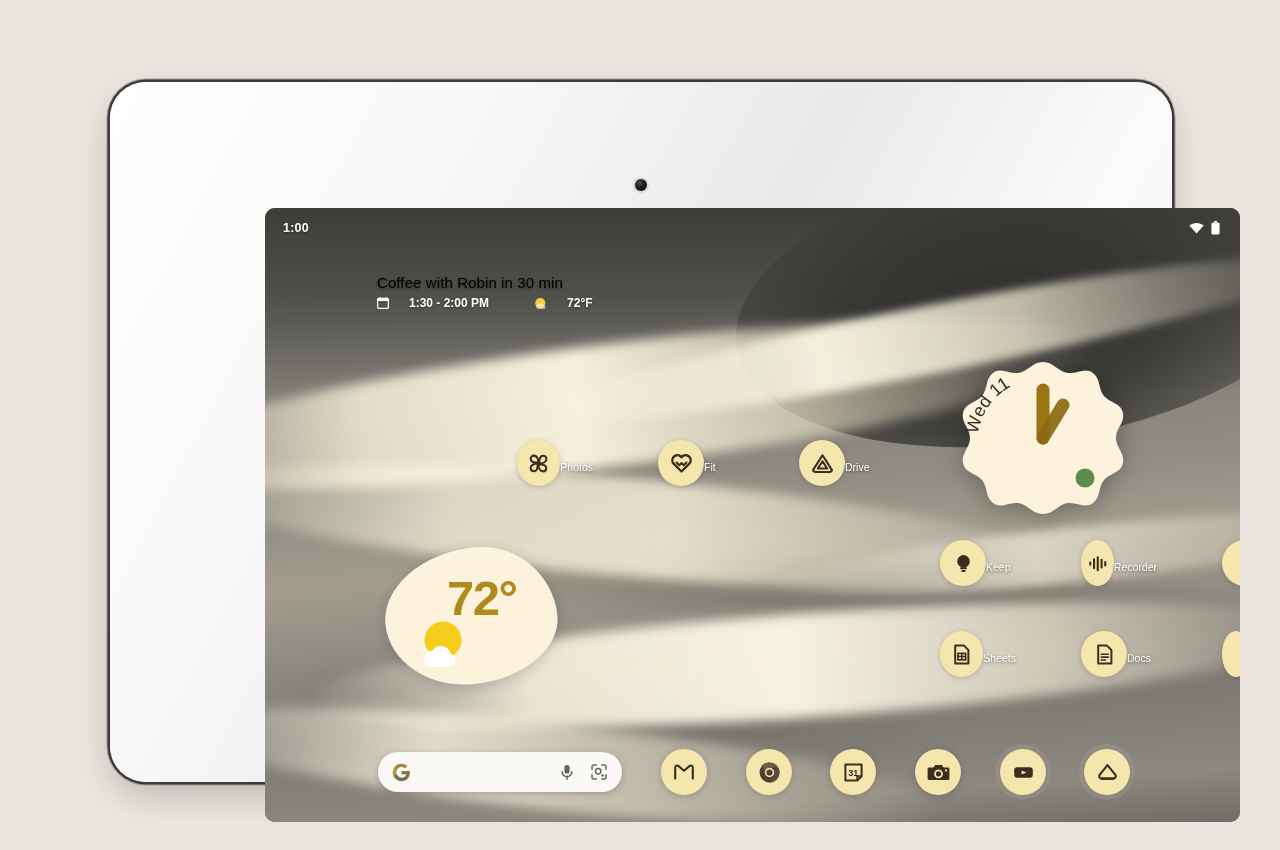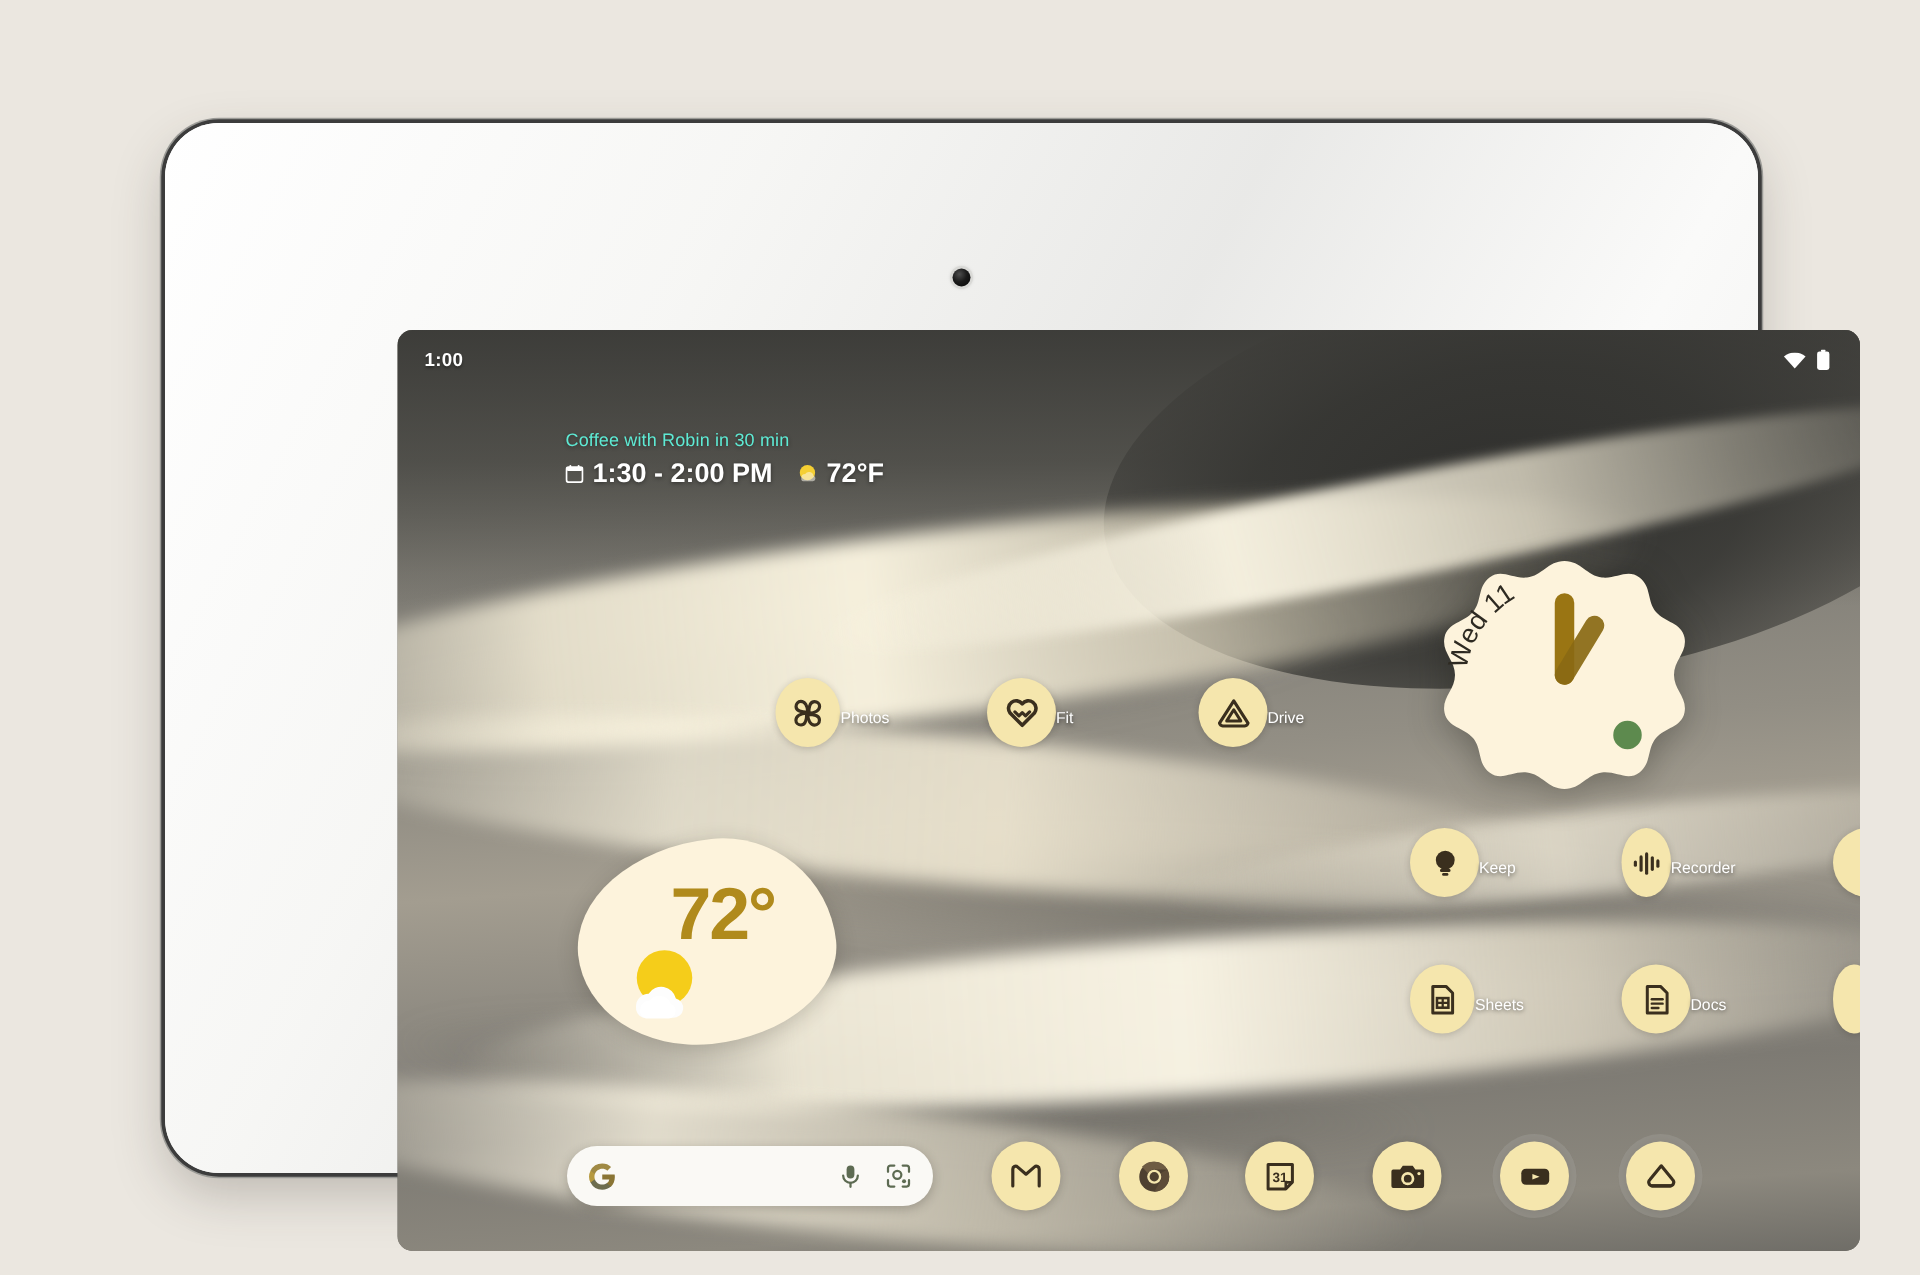--- a/index.html
+++ b/index.html
@@ -63,21 +63,20 @@
   #screen {
     position: absolute;
     left: 155px;
     top: 126px;
     width: 975px;
     height: 614px;
     border-radius: 10px;
     overflow: hidden;
     background: #6a6862;
     z-index: 5;
-    margin-top: 12px;
   }
 
   
   .wp { position: absolute; inset: 0; }
 
   .wp-base {
     background:
       linear-gradient(176deg,
         #6e6c66 0%,
         #76746d 18%,
@@ -250,33 +249,33 @@
 
   
   #at-a-glance {
     position: absolute;
     left: 112px;
     top: 66px;
     z-index: 15;
   }
 
   #glance-title {
-    color: #5eead4;
-    font-size: 12px;
+    color: #000000;
+    font-size: 15px;
     letter-spacing: 0.1px;
     text-shadow: 0 1px 3px rgba(0,0,0,0.45);
     margin-bottom: 5px;
   }
 
   #glance-sub {
     display: flex;
     align-items: center;
-    gap: 6px;
+    gap: 20px;
     color: #ffffff;
-    font-size: 18px;
+    font-size: 12px;
     font-weight: bold;
     text-shadow: 0 1px 3px rgba(0,0,0,0.45);
   }
   #glance-sub svg { display: block; }
   .glance-gap { width: 5px; }
 
   
   .app {
     position: absolute;
     width: 76px;

